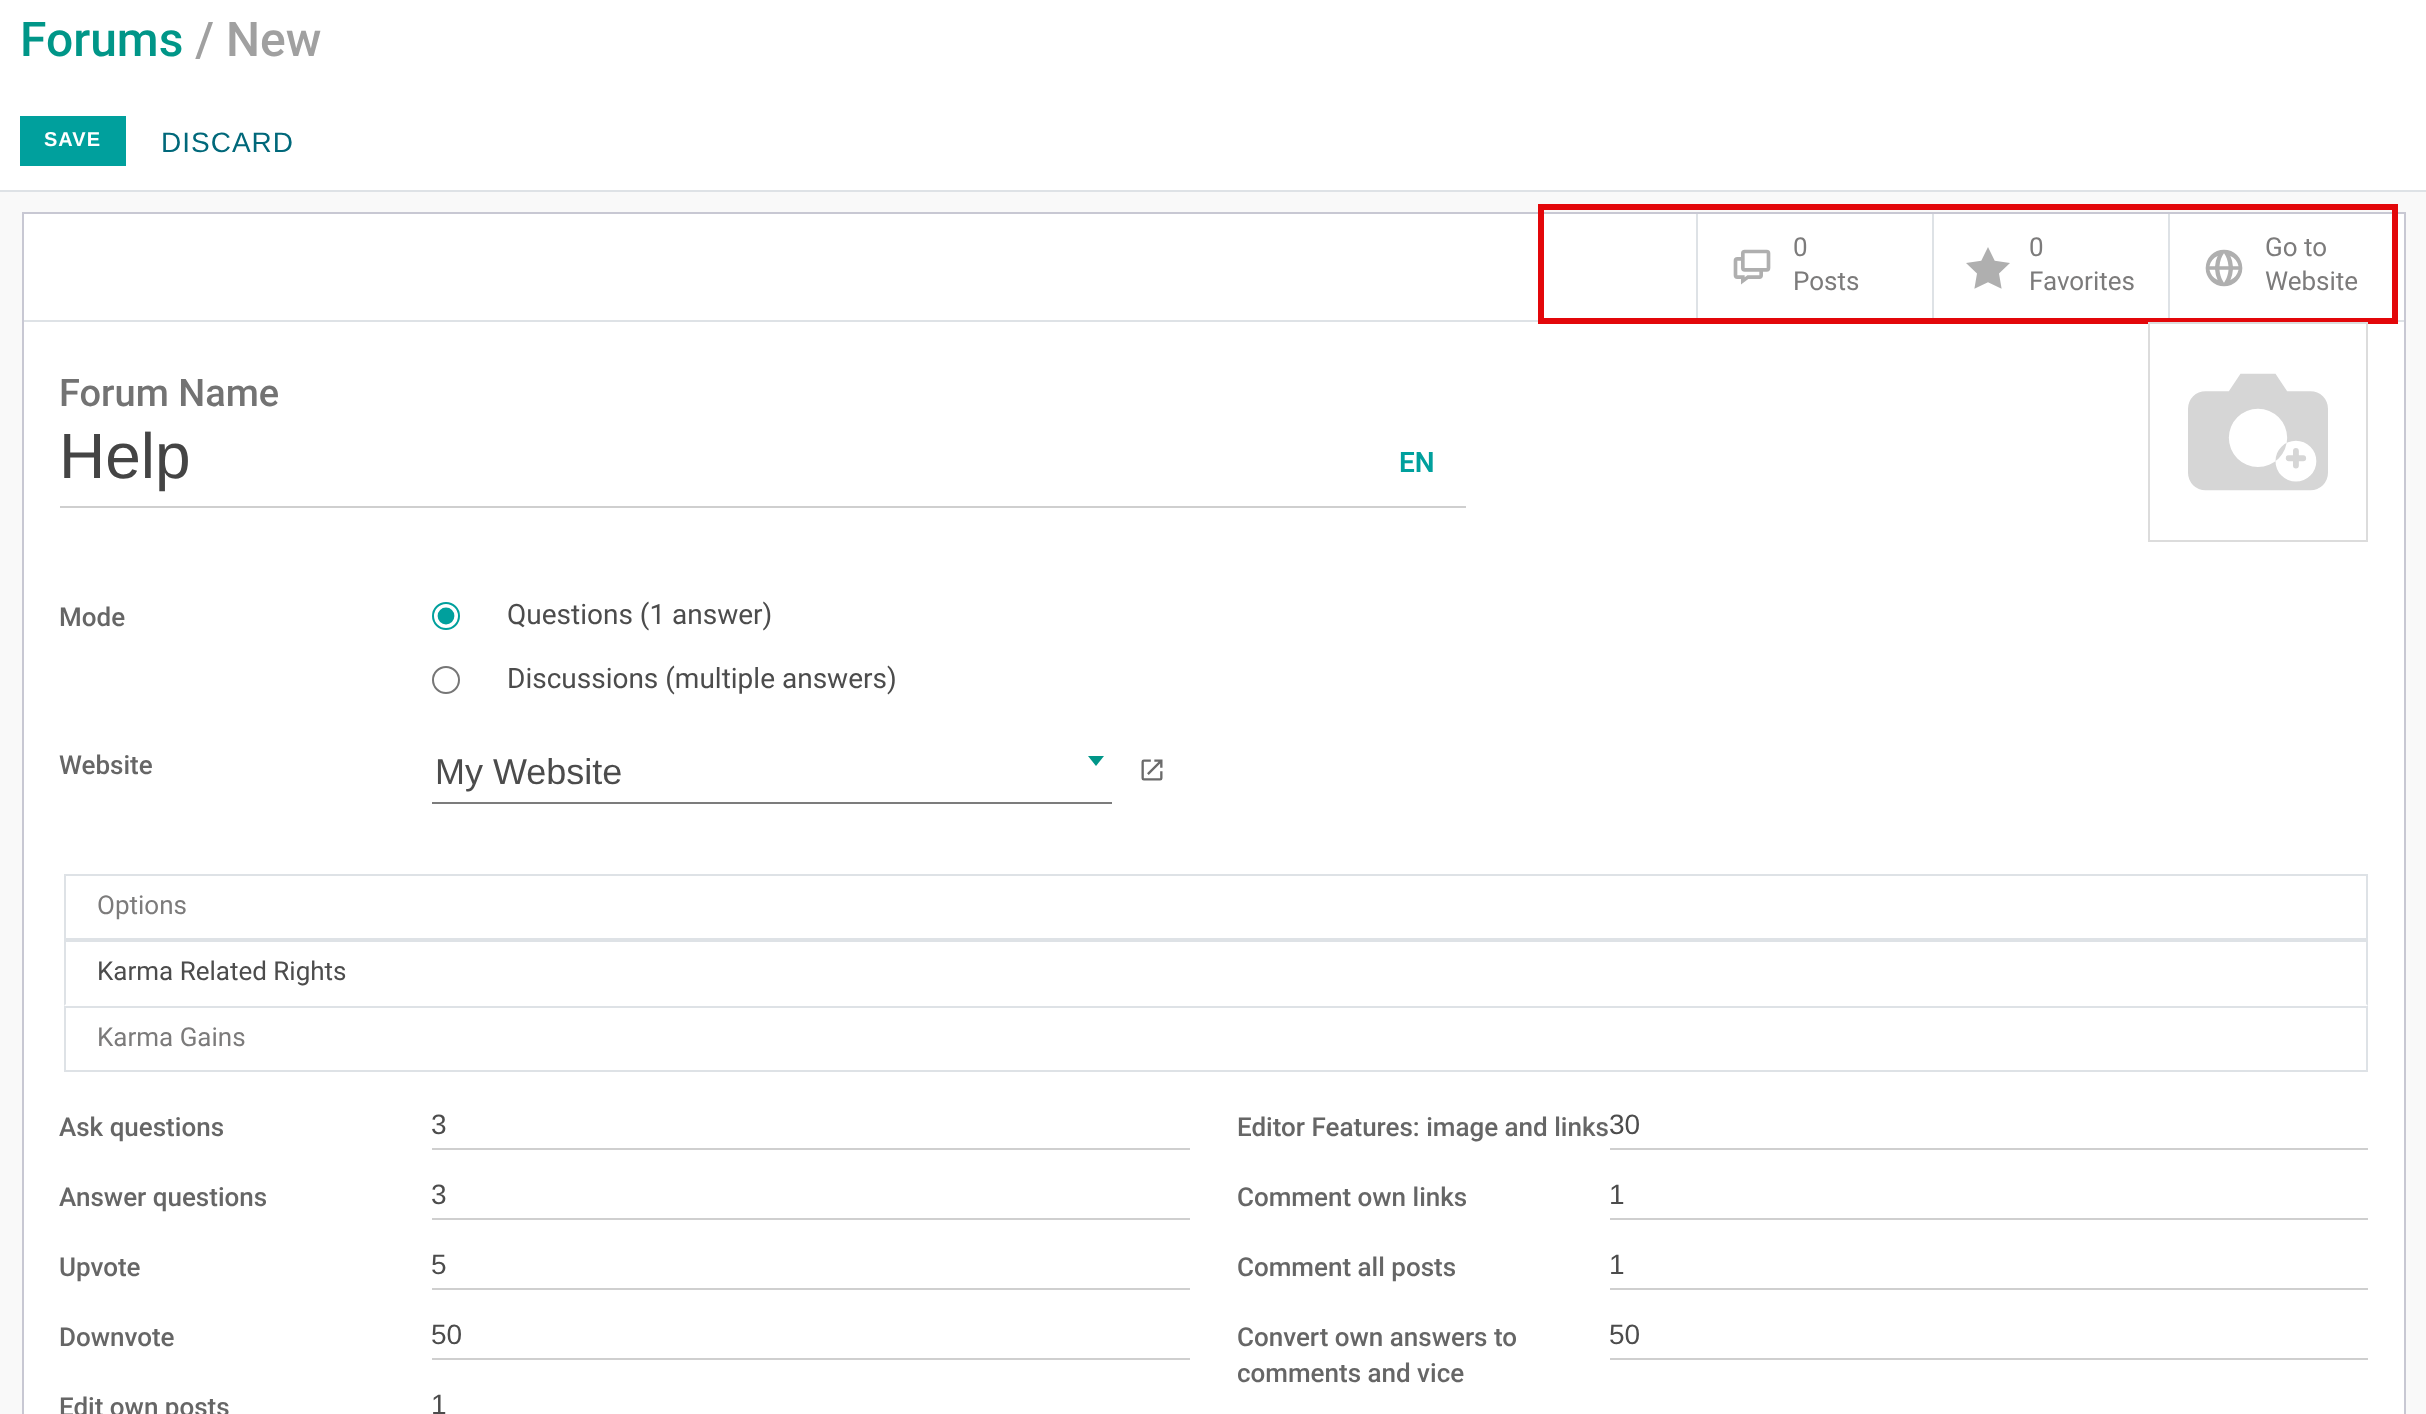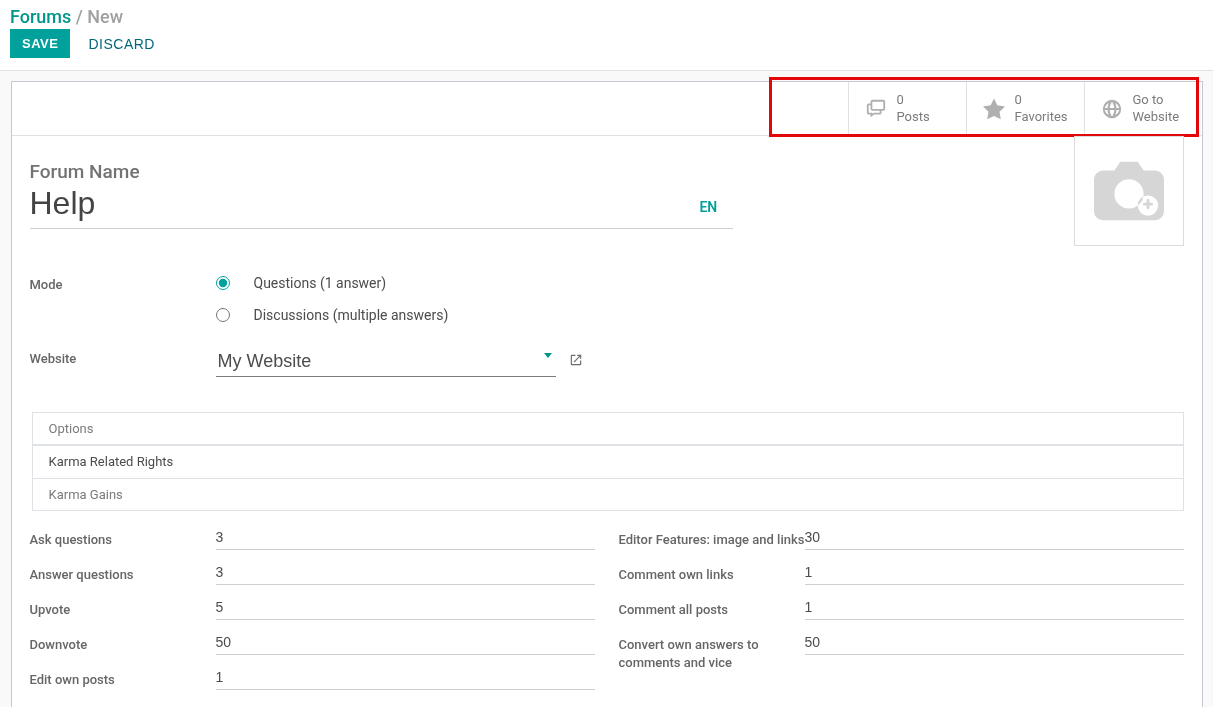--- a/index.html
+++ b/index.html
@@ -8,39 +8,39 @@
     font-size: 14px;
     color: #4c4c4c;
     background: #fff;
   }
   .top-bar {
     padding: 6px 10px 12px 10px;
     border-bottom: 1px solid #dee2e6;
     background: #fff;
   }
   .breadcrumb {
-    font-size: 18px;
+    font-size: 24px;
     color: #a0a0a0;
     font-weight: 500;
-    margin-bottom: 2px;
+    margin-bottom: 24px;
   }
   .breadcrumb a {
     color: #009688;
     text-decoration: none;
     font-weight: 500;
   }
   .controls-row { display: flex; align-items: center; gap: 18px; }
   .btn-save {
     background: #00a09d;
     color: #fff;
     border: none;
     padding: 7px 12px;
     font-weight: 700;
     letter-spacing: 0.5px;
-    font-size: 13px;
+    font-size: 10px;
     cursor: pointer;
   }
   .btn-discard {
     background: none;
     border: none;
     color: #00687a;
     font-size: 14px;
     font-weight: 500;
     letter-spacing: 0.5px;
     cursor: pointer;

